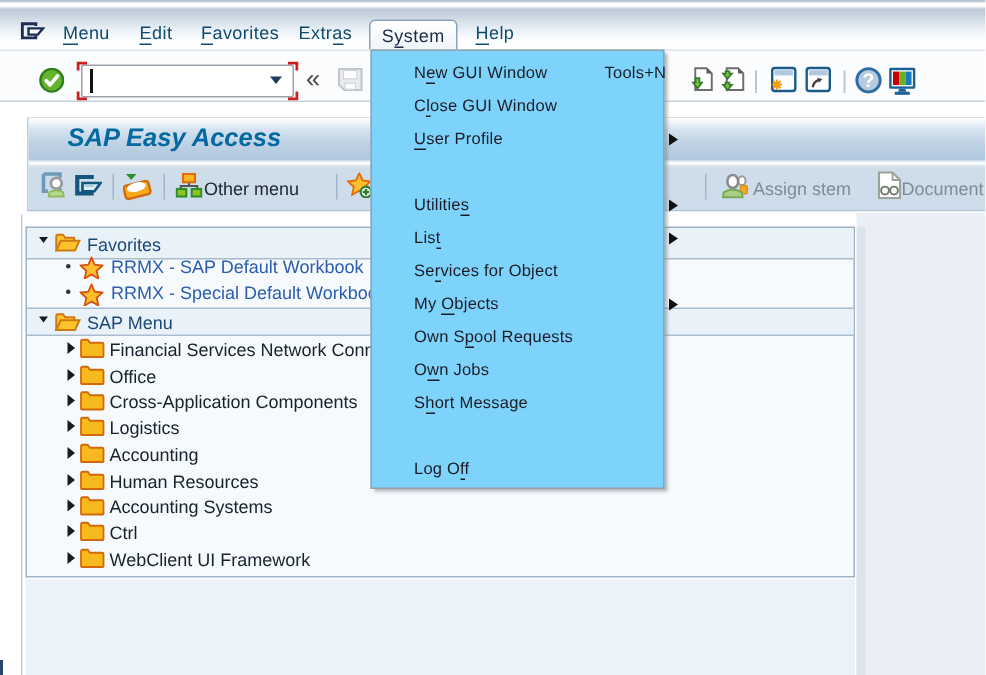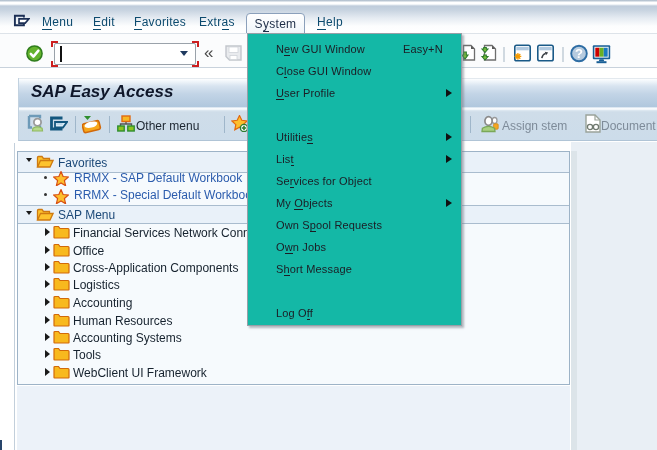--- a/index.html
+++ b/index.html
@@ -18,21 +18,21 @@
 
 #toolbar { left:0; top:33px; width:657px; height:35px; background:#fbfcfd; border-top:1px solid #dde3e9; border-bottom:1px solid #c8d2dc; }
 #cmdfield { position:absolute; left:54px; top:43px; width:142px; height:22px; background:#fff; border:1.5px solid #9aa2aa; border-radius:2px; }
 #caret { position:absolute; left:60px; top:46px; width:1.5px; height:16px; background:#111; }
 #ddarrow { position:absolute; left:180px; top:51px; width:0; height:0; border-left:4.8px solid transparent; border-right:4.8px solid transparent; border-top:5.5px solid #1f3a5f; }
 #chev { position:absolute; left:204px; top:43px; font-size:17px; color:#4a4a4a; font-weight:normal; }
 
 #titlebar { left:18px; top:78px; width:639px; height:29px;
   background:linear-gradient(to bottom,#c9d4de 0px,#fdfeff 1px,#f2f7fb 3px,#d8e4f0 8px,#c2d4e6 16px,#b0c7dd 100%);
   border-left:1px solid #c2d2e0; }
-#titletext { position:absolute; left:31px; top:82px; font-size:17px; font-weight:bold; font-style:italic; color:#0f172a; }
+#titletext { position:absolute; left:45px; top:82px; font-size:17px; font-weight:bold; font-style:italic; color:#0369a1; }
 
 #apptoolbar { left:18px; top:107px; width:639px; height:34px; background:linear-gradient(to bottom,#c8d8e8 0px,#f2f7fb 1px,#fdfeff 2px,#dce7f0 3.5px,#cfdde9 5px,#ccdcea 100%); border-bottom:1px solid #b0c4d6; border-left:1px solid #c2d2e0; }
 .vsep { position:absolute; width:1px; background:#9fb6ca; top:116px; height:17px; }
 .atxt { position:absolute; top:119px; font-size:12px; color:#1c2530; }
 .gtxt { position:absolute; top:119px; font-size:12px; color:#7e8b99; }
 
 #treepanel { left:17px; top:151px; width:553px; height:234px; background:#f6fafd; border:1px solid #9db3c7; }
 .trow { position:absolute; left:0; width:551px; }
 .hdrrow { background:#e9f1f9; }
 .sepline { position:absolute; left:0; width:551px; height:1px; background:#a9bcce; }
@@ -43,21 +43,21 @@
 .exph { border-top:4px solid transparent; border-bottom:4px solid transparent; border-left:5px solid #1a1a1a; }
 
 #belowtree { left:17px; top:386px; width:553px; height:64px; background:#ecf2f9; }
 #leftline { left:14px; top:143px; width:1px; height:307px; background:#c2cfdb; }
 #rightgap { left:570px; top:151px; width:2px; height:234px; background:#ffffff; }
 #splitter { left:571px; top:151px; width:6px; height:299px; background:#dce4e9; }
 #rightarea { left:571px; top:142px; width:86px; height:308px; background:#e9eff5; }
 #gapwhite { left:0px; top:141px; width:657px; height:10px; background:#ffffff; }
 #blsq { left:0; top:440px; width:2px; height:10px; background:#28456b; }
 
-#menupanel { left:247px; top:33px; width:215px; height:293px; background:#14b8a6; border:1px solid #979fa7;
+#menupanel { left:247px; top:33px; width:196px; height:293px; background:#7dd3fc; border:1px solid #979fa7;
   box-shadow:2px 2px 2px rgba(120,128,136,0.55); }
 .menuitem { position:absolute; left:2px; width:211px; height:22px; font-size:11px; letter-spacing:0.15px; color:#1c1c24; }
 .menuitem .lbl { position:absolute; left:26px; top:5px; }
 .accel { position:absolute; left:153px; top:5px; }
 .subarr { position:absolute; left:196px; top:7px; width:0; height:0; border-top:4px solid transparent; border-bottom:4px solid transparent; border-left:6px solid #111; }
 #statusrow { background:#fbd87d; }
 </style>
 </head>
 <body>
 
@@ -278,31 +278,31 @@
 <div class="ttext abs" style="left:73px;top:314px">Human Resources</div>
 <div class="exp exph abs" style="left:45px;top:333px"></div>
 <svg class="abs" style="left:53px;top:330px" width="17" height="14" viewBox="0 0 17 14">
     <path d="M1 12.5 L1 2.5 Q1 1.5 2 1.5 L5.5 1.5 L7 3.5 L15 3.5 Q16 3.5 16 4.5 L16 12.5 Q16 13 15.5 13 L1.5 13 Q1 13 1 12.5 Z" fill="#f8b91e" stroke="#d2690a" stroke-width="1.2"></path>
   </svg>
 <div class="ttext abs" style="left:73px;top:331px">Accounting Systems</div>
 <div class="exp exph abs" style="left:45px;top:350px"></div>
 <svg class="abs" style="left:53px;top:347px" width="17" height="14" viewBox="0 0 17 14">
     <path d="M1 12.5 L1 2.5 Q1 1.5 2 1.5 L5.5 1.5 L7 3.5 L15 3.5 Q16 3.5 16 4.5 L16 12.5 Q16 13 15.5 13 L1.5 13 Q1 13 1 12.5 Z" fill="#f8b91e" stroke="#d2690a" stroke-width="1.2"></path>
   </svg>
-<div class="ttext abs" style="left:73px;top:348px">Tools</div>
+<div class="ttext abs" style="left:73px;top:348px">Ctrl</div>
 <div class="exp exph abs" style="left:45px;top:368px"></div>
 <svg class="abs" style="left:53px;top:365px" width="17" height="14" viewBox="0 0 17 14">
     <path d="M1 12.5 L1 2.5 Q1 1.5 2 1.5 L5.5 1.5 L7 3.5 L15 3.5 Q16 3.5 16 4.5 L16 12.5 Q16 13 15.5 13 L1.5 13 Q1 13 1 12.5 Z" fill="#f8b91e" stroke="#d2690a" stroke-width="1.2"></path>
   </svg>
 <div class="ttext abs" style="left:73px;top:366px">WebClient UI Framework</div>
 
 <div id="menupanel" class="abs">
   <div class="menuitem" style="top:4px">
       <span class="lbl">N<u>e</u>w GUI Window</span>
-      <span class="accel">Easy+N</span>
+      <span class="accel">Tools+N</span>
     </div>
   <div class="menuitem" style="top:26px">
       <span class="lbl">C<u>l</u>ose GUI Window</span>
     </div>
   <div class="menuitem" style="top:48px">
       <span class="lbl"><u>U</u>ser Profile</span>
       <span class="subarr"></span>
     </div>
   <div class="menuitem" style="top:92px">
       <span class="lbl">Utilitie<u>s</u></span>

